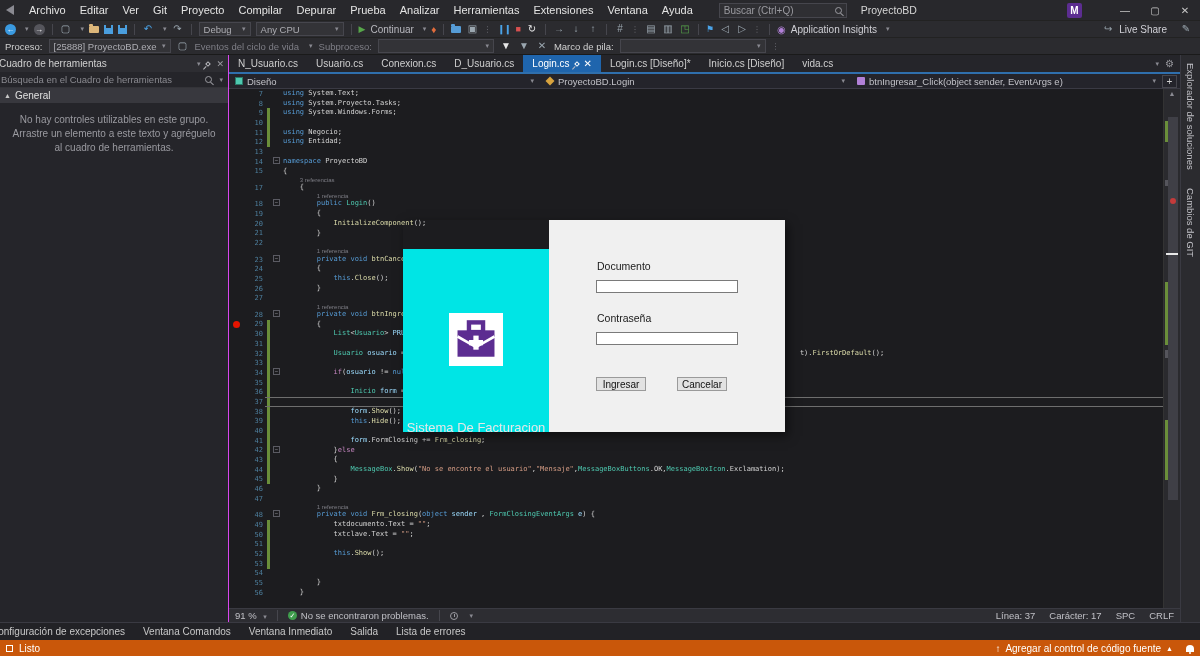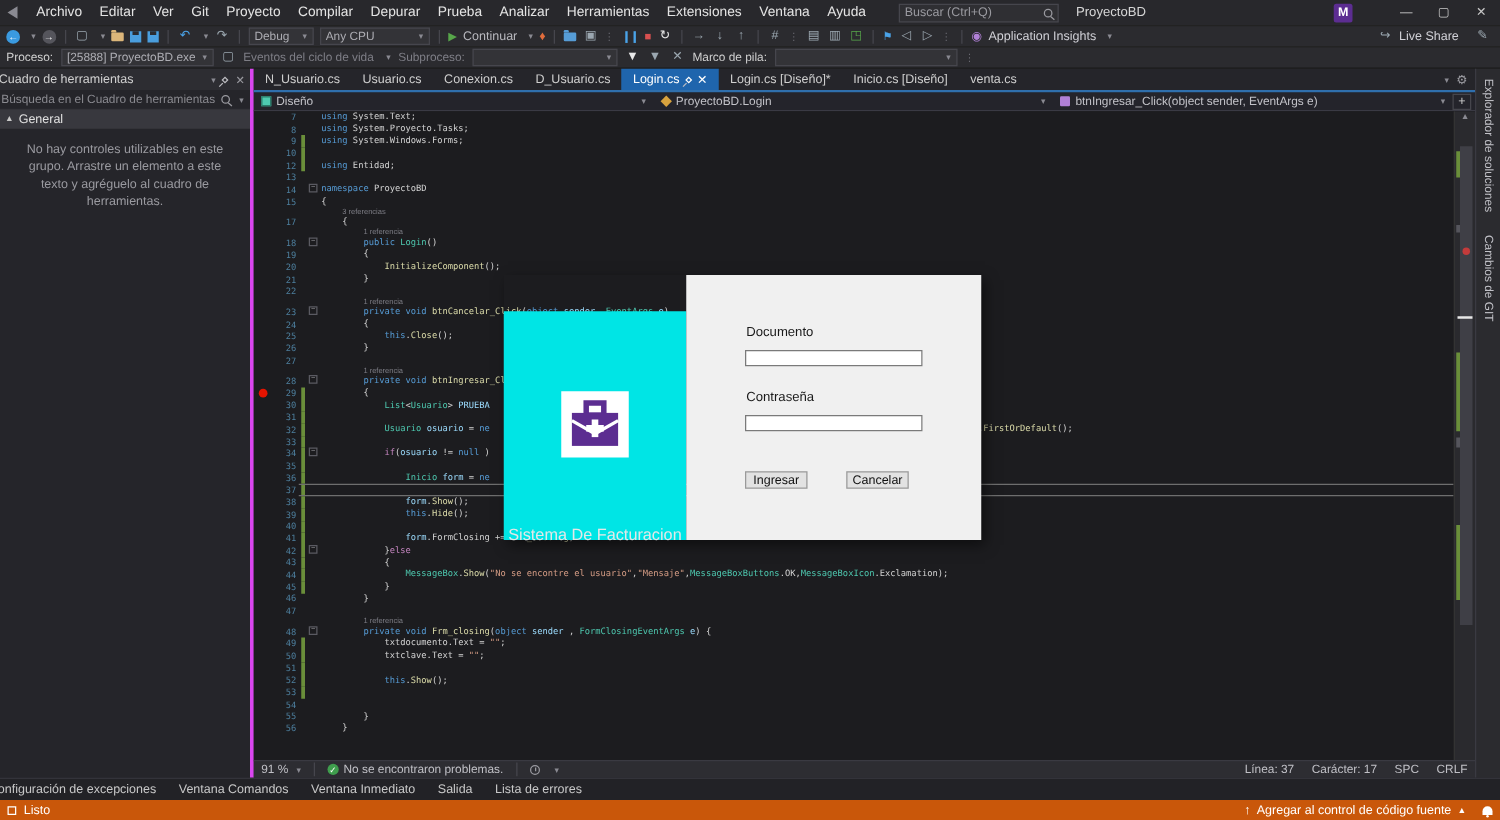--- a/index.html
+++ b/index.html
@@ -35,21 +35,21 @@
 .stop{color:#d85050;font-size:9px}
 .flame{color:#e06c3c;font-size:10px}
 .bkmk{color:#4aa3e8;font-size:9px}
 .aipin{color:#b180d7;font-size:10px}
 
 .procrow{height:18px;background:#2b2b2f;display:flex;align-items:center;padding-left:5px;gap:6px;font-size:9.5px;border-top:1px solid #222;border-bottom:1px solid #1a1a1a}
 .plabel{color:#d0d0d0;white-space:nowrap}
 .plabel.dim{color:#7e7e86}
 
 .mid{height:567px;display:flex}
-.toolbox{width:203px;background:#25252a;border-right:3px solid #d946ef;display:flex;flex-direction:column}
+.toolbox{width:229px;background:#25252a;border-right:1px solid #d946ef;display:flex;flex-direction:column}
 .tb-head{height:17px;display:flex;align-items:center;background:#2d2d32;padding:0 4px;font-size:10px;color:#d0d0d0}
 .tb-title{margin-left:-5px;white-space:nowrap;overflow:hidden}
 .tb-head-icons{margin-left:auto;display:flex;gap:6px;align-items:center;color:#9a9aa0}
 .pin{width:4px;height:4px;border:1px solid #bdbdc2;transform:rotate(45deg);position:relative;display:inline-block}
 .pin::after{content:'';position:absolute;left:1px;top:4px;width:1px;height:4px;background:#bdbdc2}
 .tb-search{height:16px;display:flex;align-items:center;padding:0 5px;font-size:9.5px;color:#8a8a90;border-bottom:1px solid #333338}
 .tb-search span.lbl{margin-left:-4px;white-space:nowrap;overflow:hidden}
 .tb-group{height:15px;background:#38383e;display:flex;align-items:center;padding:0 4px;gap:4px;font-size:10px;color:#e0e0e0}
 .tb-empty{padding:10px 12px;font-size:10px;color:#9a9aa0;text-align:center;line-height:1.4}
 
@@ -282,21 +282,21 @@
           <span class="pin" style="border-color: rgb(255, 255, 255);"></span>
           <span>✕</span>
         </div>
         <div class="tab">
           <span>Login.cs [Diseño]*</span>
         </div>
         <div class="tab">
           <span>Inicio.cs [Diseño]</span>
         </div>
         <div class="tab">
-          <span>venta.cs</span>
+          <span>vida.cs</span>
         </div>
         <span class="tabbar-right">
           <span class="caret">▾</span>
           <span>⚙</span>
         </span>
       </div>
     <div class="crumbbar">
       <span class="crumb">
         <span class="ic-form"></span>
         <span class="txt">Diseño</span>
@@ -343,20 +343,29 @@
               <span class="ctext"><span class="tk-k">using</span><span class="tk-d"> System.Windows.Forms;</span></span>
             </span>
           </div>
           <div class="crow">
             <span class="bpcol"></span>
             <span class="lnum">10</span>
             <span class="rest">
               <span class="chg on"></span>
               <span class="fcol"></span>
               <span class="ctext"></span>
+            </span>
+          </div>
+          <div class="crow">
+            <span class="bpcol"></span>
+            <span class="lnum">11</span>
+            <span class="rest">
+              <span class="chg on"></span>
+              <span class="fcol"></span>
+              <span class="ctext"><span class="tk-k">using</span><span class="tk-d"> Negocio;</span></span>
             </span>
           </div>
           <div class="crow">
             <span class="bpcol"></span>
             <span class="lnum">12</span>
             <span class="rest">
               <span class="chg on"></span>
               <span class="fcol"></span>
               <span class="ctext"><span class="tk-k">using</span><span class="tk-d"> Entidad;</span></span>
             </span>

